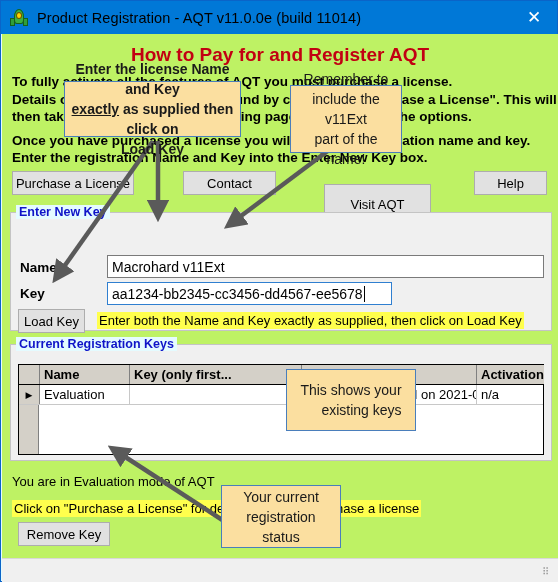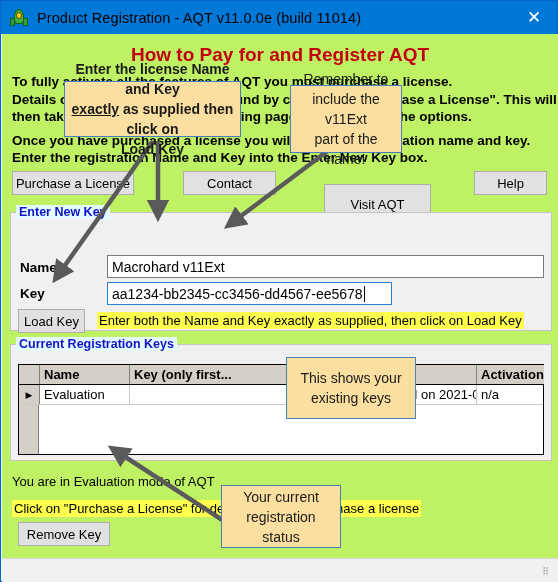--- a/index.html
+++ b/index.html
@@ -171,21 +171,21 @@
   }
   .callout{
     position:absolute;box-sizing:border-box;
     background:#fbdfa0;border:1px solid #4a7ebb;
     color:#1a1a1a;font-size:14px;line-height:20px;text-align:center;
     display:flex;align-items:center;justify-content:center;
     padding:4px 6px;
   }
   #co-license{left:63px;top:80px;width:177px;height:56px;font-weight:bold;}
   #co-v11{left:289px;top:84px;width:112px;height:68px;}
-  #co-keys{left:285px;top:356px;width:130px;height:62px;}
+  #co-keys{left:285px;top:368px;width:130px;height:62px;text-align:right;}
   #co-status{left:220px;top:484px;width:120px;height:63px;}
   .u{text-decoration:underline;}
 </style>
 </head>
 <body>
 
 <div class="window">
 
   <div class="titlebar">
     <div class="app-icon">

